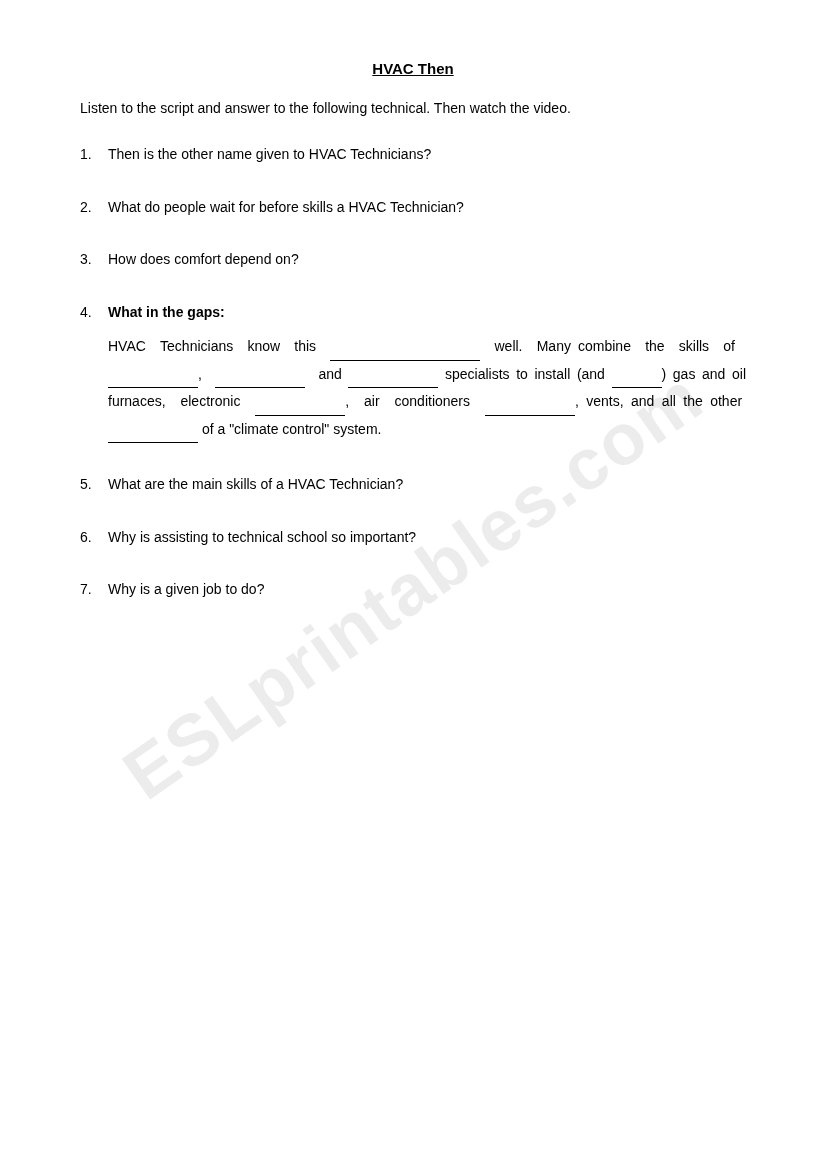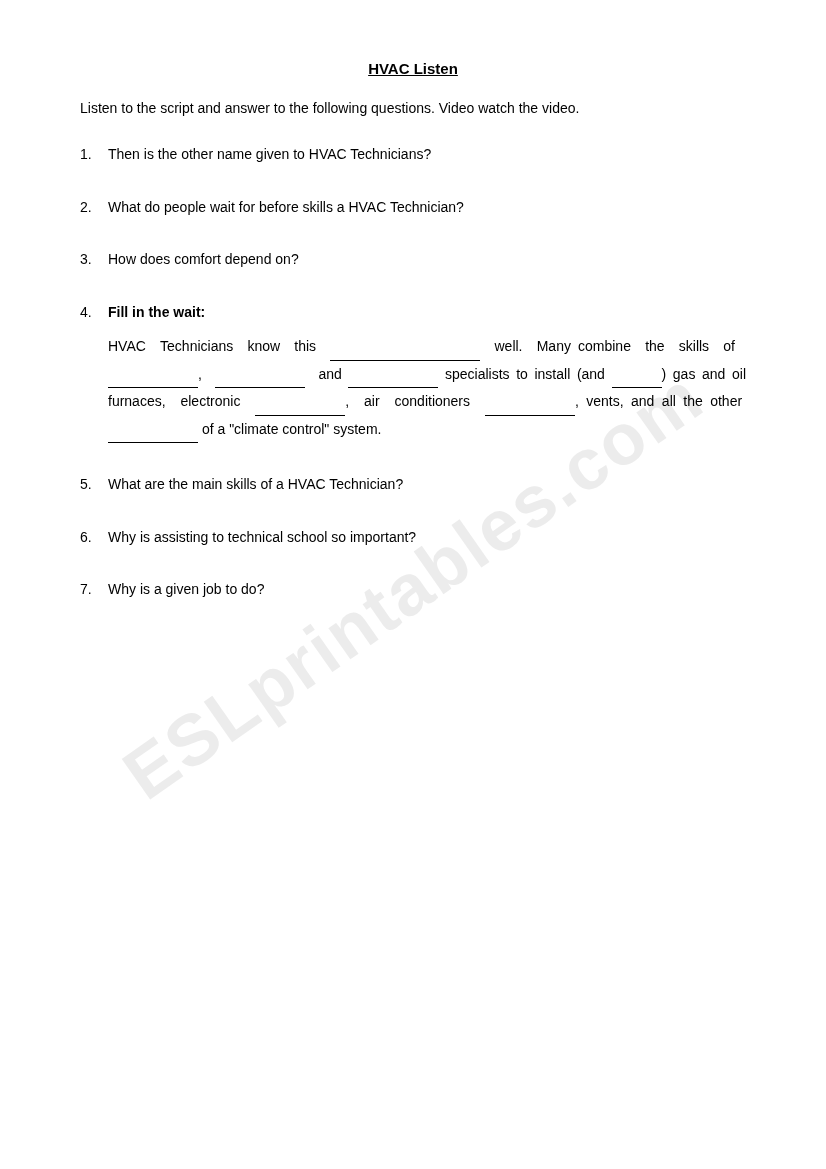--- a/index.html
+++ b/index.html
@@ -102,23 +102,23 @@
     .fill-label {
       font-weight: bold;
     }
   </style>
 </head>
 <body>
 
 <div class="watermark">ESLprintables.com</div>
 
 <div class="content">
-  <div class="page-title">HVAC Listen</div>
+  <div class="page-title">HVAC Then</div>
 
-  <p class="intro">Listen to the script and answer to the following questions. Video watch the video.</p>
+  <p class="intro">Listen to the script and answer to the following technical. Then watch the video.</p>
 
   <ol class="questions-list">
 
     <li class="question-item">
       <span class="question-number">1.</span>
       <span class="question-text">Then is the other name given to HVAC Technicians?</span>
     </li>
 
     <li class="question-item">
       <span class="question-number">2.</span>
@@ -126,21 +126,21 @@
     </li>
 
     <li class="question-item">
       <span class="question-number">3.</span>
       <span class="question-text">How does comfort depend on?</span>
     </li>
 
     <li class="question-item">
       <span class="question-number">4.</span>
       <div class="question-text">
-        <span class="fill-label">Fill in the wait:</span>
+        <span class="fill-label">What in the gaps:</span>
         <div class="fill-in-block">
           HVAC&nbsp;&nbsp;Technicians&nbsp;&nbsp;know&nbsp;&nbsp;this&nbsp;&nbsp;<span class="blank blank-xlong">&nbsp;</span>&nbsp;&nbsp;well.&nbsp;&nbsp;Many
           combine&nbsp;&nbsp;the&nbsp;&nbsp;skills&nbsp;&nbsp;of&nbsp;&nbsp;<span class="blank blank-medium">&nbsp;</span>,&nbsp;&nbsp;<span class="blank blank-medium">&nbsp;</span>&nbsp;&nbsp;and
           <span class="blank blank-medium">&nbsp;</span>&nbsp;specialists&nbsp;to&nbsp;install&nbsp;(and&nbsp;<span class="blank blank-short">&nbsp;</span>)&nbsp;gas&nbsp;and&nbsp;oil
           furnaces,&nbsp;&nbsp;electronic&nbsp;&nbsp;<span class="blank blank-medium">&nbsp;</span>,&nbsp;&nbsp;air&nbsp;&nbsp;conditioners&nbsp;&nbsp;<span class="blank blank-medium">&nbsp;</span>,
           vents,&nbsp;and&nbsp;all&nbsp;the&nbsp;other&nbsp;<span class="blank blank-medium">&nbsp;</span>&nbsp;of&nbsp;a&nbsp;"climate&nbsp;control"&nbsp;system.
         </div>
       </div>
     </li>
 

